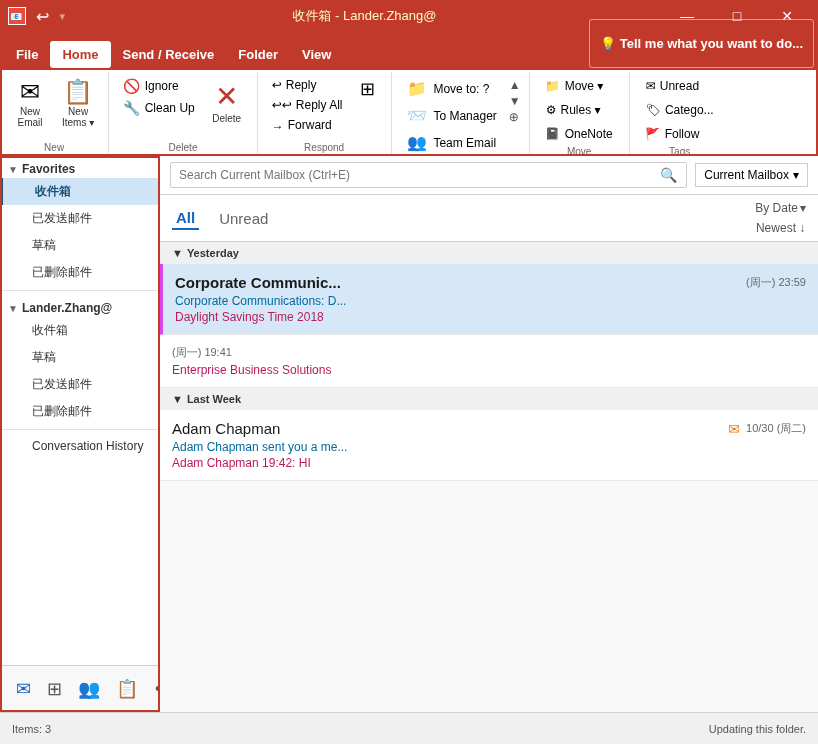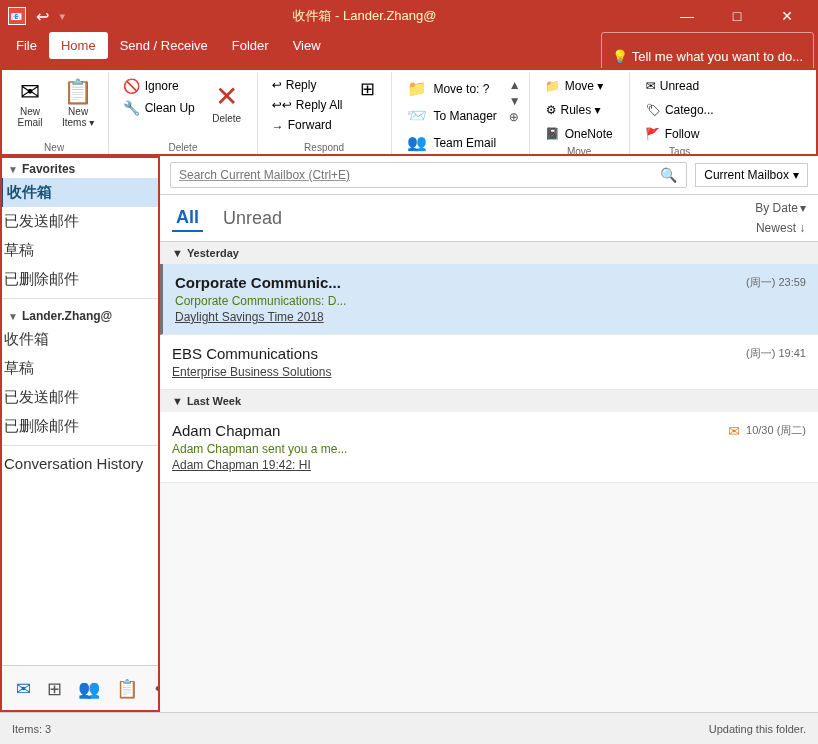--- a/index.html
+++ b/index.html
@@ -19,22 +19,23 @@
     .title-bar-undo { background: none; border: none; color: white; font-size: 16px; cursor: pointer; padding: 2px 4px; }
     .title-bar-title { flex: 1; text-align: center; font-size: 13px; color: #fef9c3; }
     .title-bar-controls { display: flex; gap: 4px; }
     .title-bar-btn { width: 46px; height: 32px; background: none; border: none; color: white; font-size: 14px; cursor: pointer; display: flex; align-items: center; justify-content: center; }
 
     
     .menu-bar {
       background: #c0392b;
       height: 36px;
       display: flex;
-      align-items: flex-start;
+      align-items: flex-end;
       padding: 0 4px;
+      font-weight: bold;
     }
     .menu-item {
       padding: 6px 12px;
       color: white;
       font-size: 13px;
       cursor: pointer;
       border-radius: 3px;
     }
     .menu-item.active { background: white; color: #c0392b; }
     .menu-tell {
@@ -156,22 +157,22 @@
       display: flex;
       align-items: center;
       gap: 4px;
       padding: 6px 8px 2px 8px;
       font-size: 12px;
       font-weight: 600;
       color: #333;
     }
     .sidebar-section-header .arrow { font-size: 10px; color: #666; }
     .sidebar-item {
-      padding: 5px 8px 5px 4px;
-      font-size: 15px;
+      padding: 5px 8px 5px 32px;
+      font-size: 12px;
       color: #333;
       cursor: pointer;
     }
     .sidebar-item.active { background: #d0e4f7; font-weight: 600; color: #1a5276; border-left: 3px solid #1a5276; }
     .sidebar-divider { height: 1px; background: #e0e0e0; margin: 4px 0; }
     .sidebar-footer {
       display: flex;
       align-items: center;
       gap: 8px;
       padding: 8px 12px;
@@ -211,21 +212,20 @@
       border-radius: 2px;
       background: white;
       padding: 4px 8px;
     }
     .search-box input {
       border: none;
       outline: none;
       font-size: 12px;
       flex: 1;
       color: #999;
-      text-decoration: underline;
     }
     .search-box .search-icon { color: #666; font-size: 14px; }
     .mailbox-dropdown {
       display: flex;
       align-items: center;
       gap: 4px;
       padding: 4px 8px;
       border: 1px solid #ccc;
       background: white;
       cursor: pointer;
@@ -235,21 +235,21 @@
 
     .email-filter-bar {
       background: white;
       border-bottom: 1px solid #d0d0d0;
       padding: 6px 12px;
       display: flex;
       align-items: center;
       gap: 16px;
     }
     .filter-tab {
-      font-size: 18px;
+      font-size: 15px;
       cursor: pointer;
       color: #666;
       padding: 2px 4px;
     }
     .filter-tab.active { color: #1565c0; font-weight: 600; border-bottom: 2px solid #1565c0; }
     .filter-right {
       margin-left: auto;
       display: flex;
       align-items: center;
       gap: 6px;
@@ -274,32 +274,32 @@
       display: flex;
       align-items: center;
       gap: 4px;
     }
     .email-item {
       background: white;
       border-bottom: 1px solid #e8e8e8;
       padding: 10px 12px;
       cursor: pointer;
     }
-    .email-item.selected { background: #d6e8f7; border-left: 3px solid #737373; }
+    .email-item.selected { background: #d6e8f7; border-left: 3px solid #d946ef; }
     .email-item-header {
       display: flex;
       align-items: center;
       justify-content: space-between;
       margin-bottom: 3px;
     }
     .email-sender { font-size: 15px; font-weight: 400; color: #1a1a1a; }
     .email-sender.unread { font-weight: 700; }
     .email-time { font-size: 11px; color: #666; }
-    .email-subject { font-size: 12px; color: #4d7c0f; margin-bottom: 2px; }
-    .email-preview { font-size: 12px; color: #404040; text-decoration: underline; }
+    .email-subject { font-size: 12px; color: #0369a1; margin-bottom: 2px; }
+    .email-preview { font-size: 12px; color: #be185d; }
     .email-icon { color: #e67e22; font-size: 14px; }
 
     
     .status-bar {
       background: #f0f0f0;
       border-top: 1px solid #d0d0d0;
       padding: 6px 12px;
       display: flex;
       justify-content: space-between;
       font-size: 11px;
@@ -535,21 +535,20 @@
         <div class="email-item-header">
           <span class="email-sender unread">Corporate Communic...</span>
           <span class="email-time">(周一) 23:59</span>
         </div>
         <div class="email-subject">Corporate Communications: D...</div>
         <div class="email-preview">Daylight Savings Time 2018</div>
       </div>
 
       <div class="email-item">
         <div class="email-item-header">
-          <span class="email-sender">EBS Communications</span>
           <span class="email-time">(周一) 19:41</span>
         </div>
         <div class="email-preview">Enterprise Business Solutions</div>
       </div>
 
       <div class="email-group-header">
         <span>▼</span>
         <span>Last Week</span>
       </div>
 

